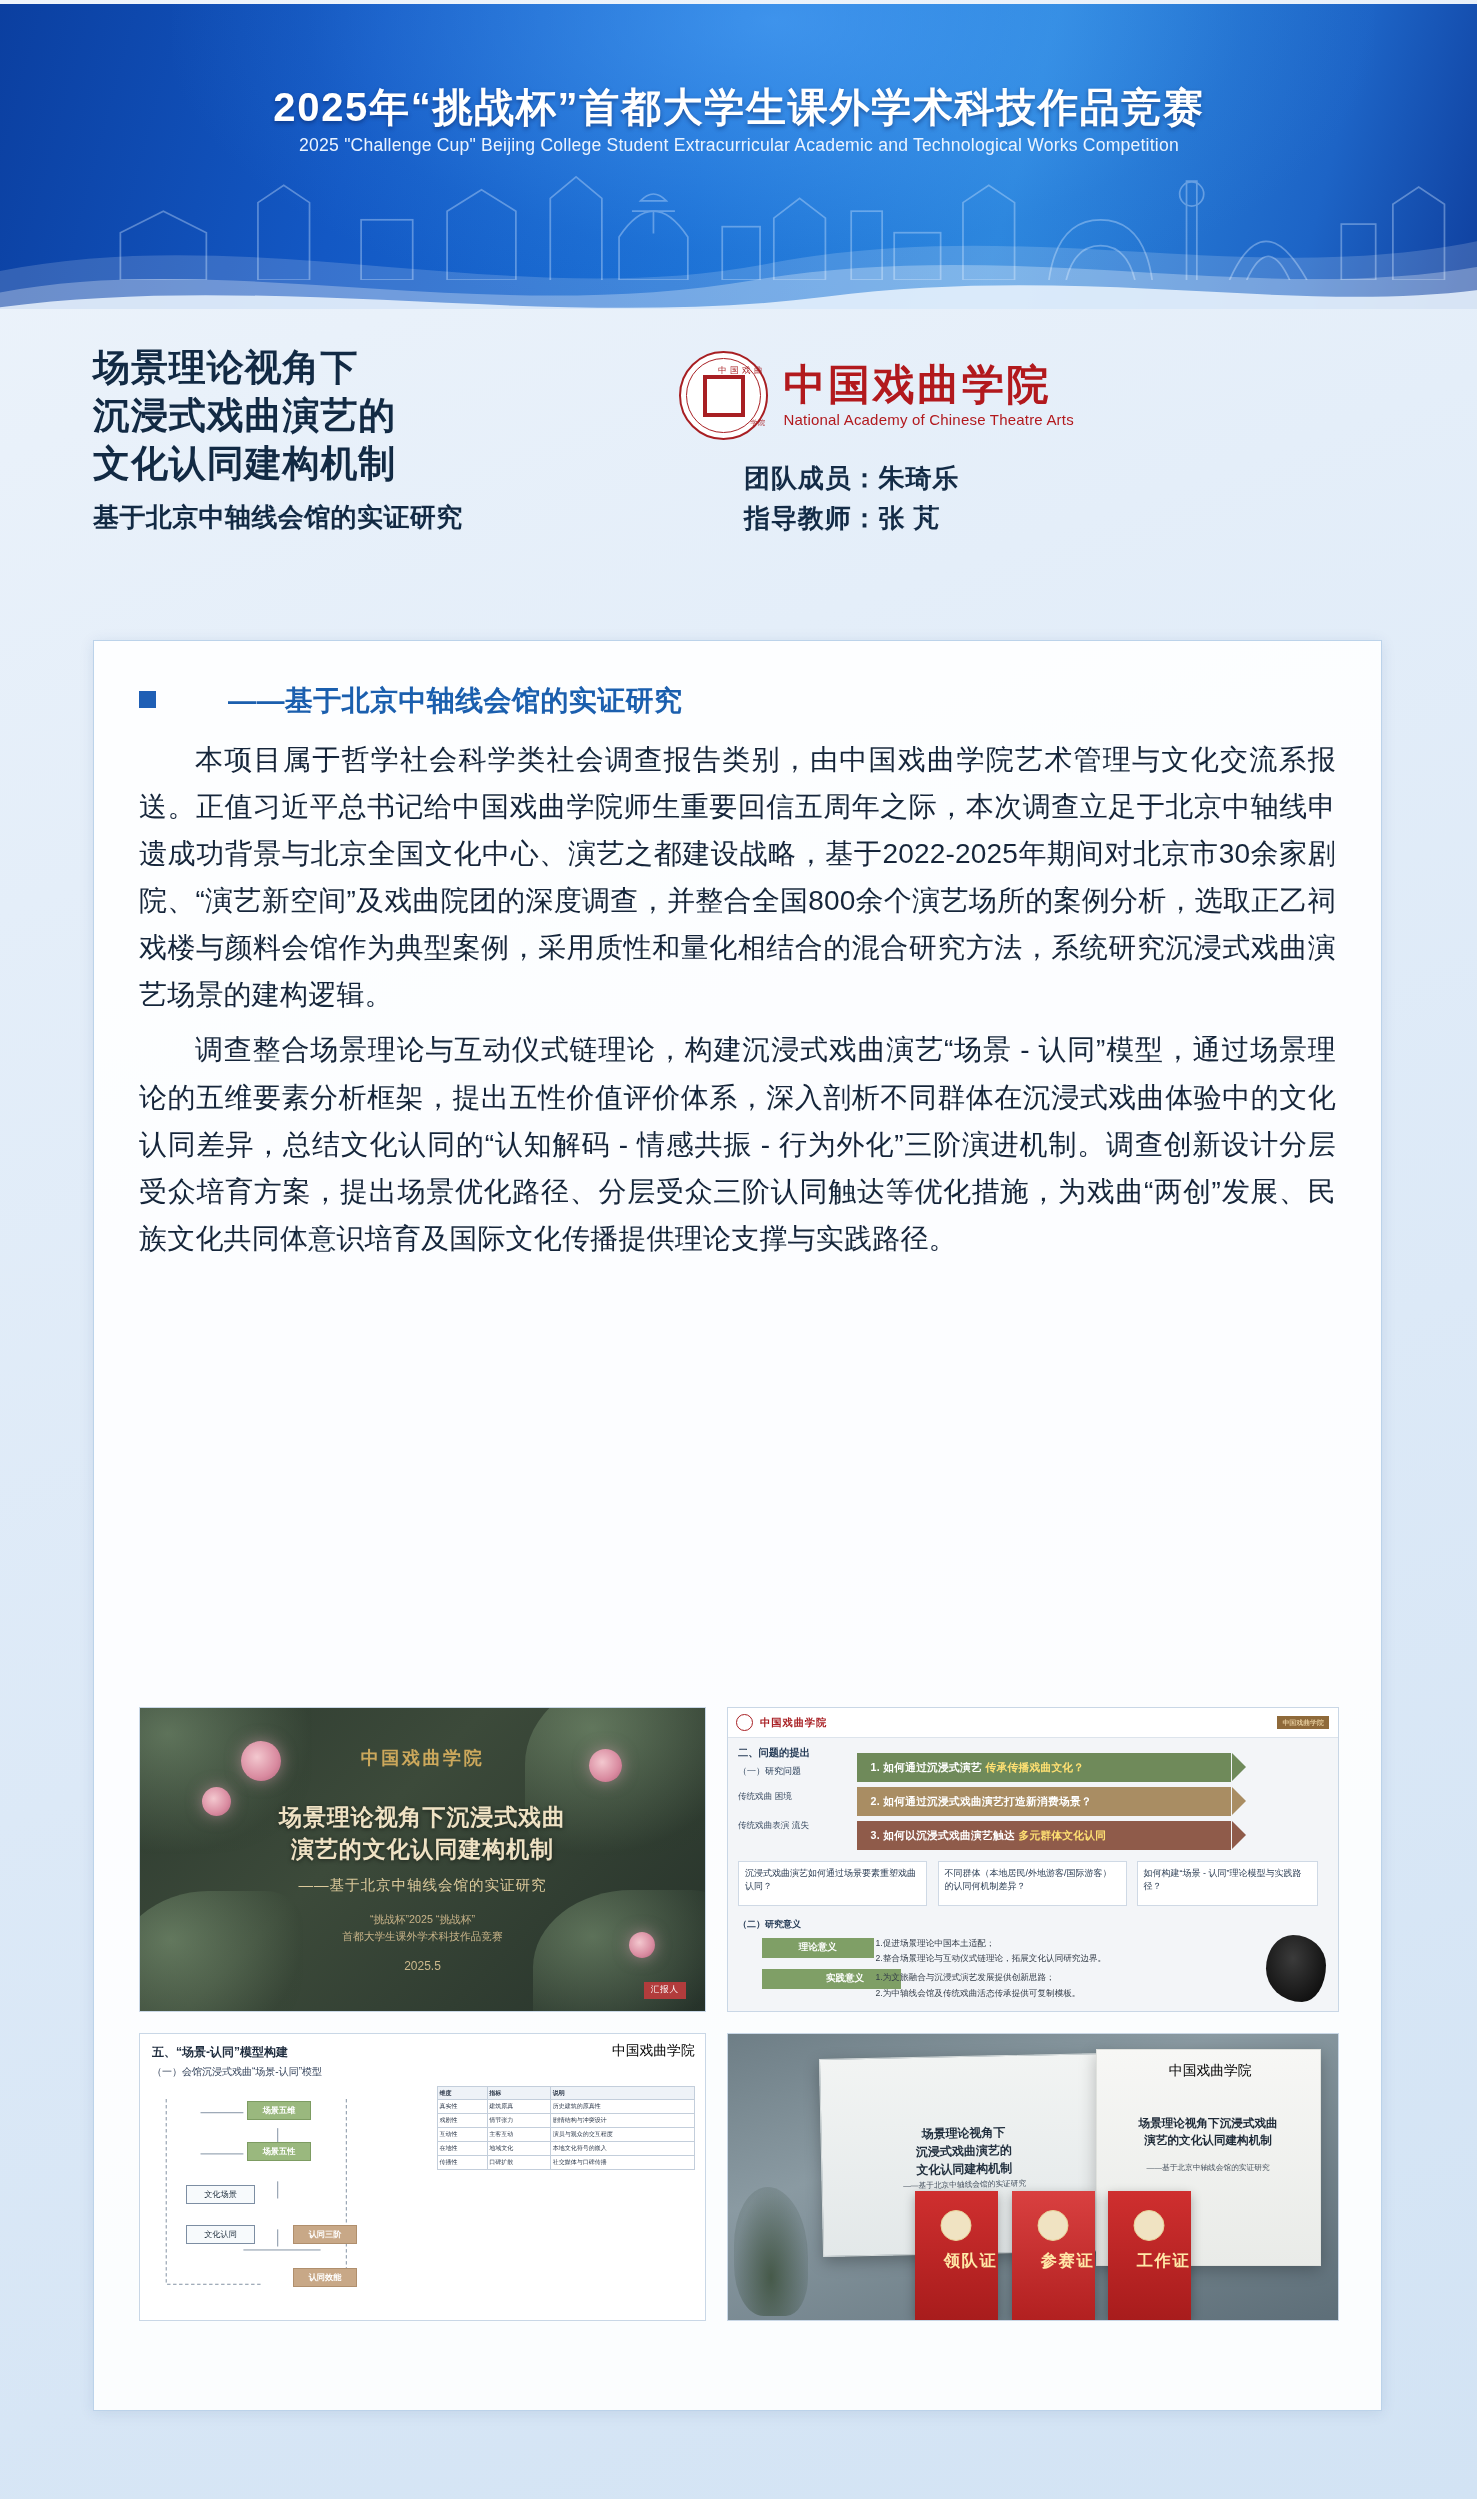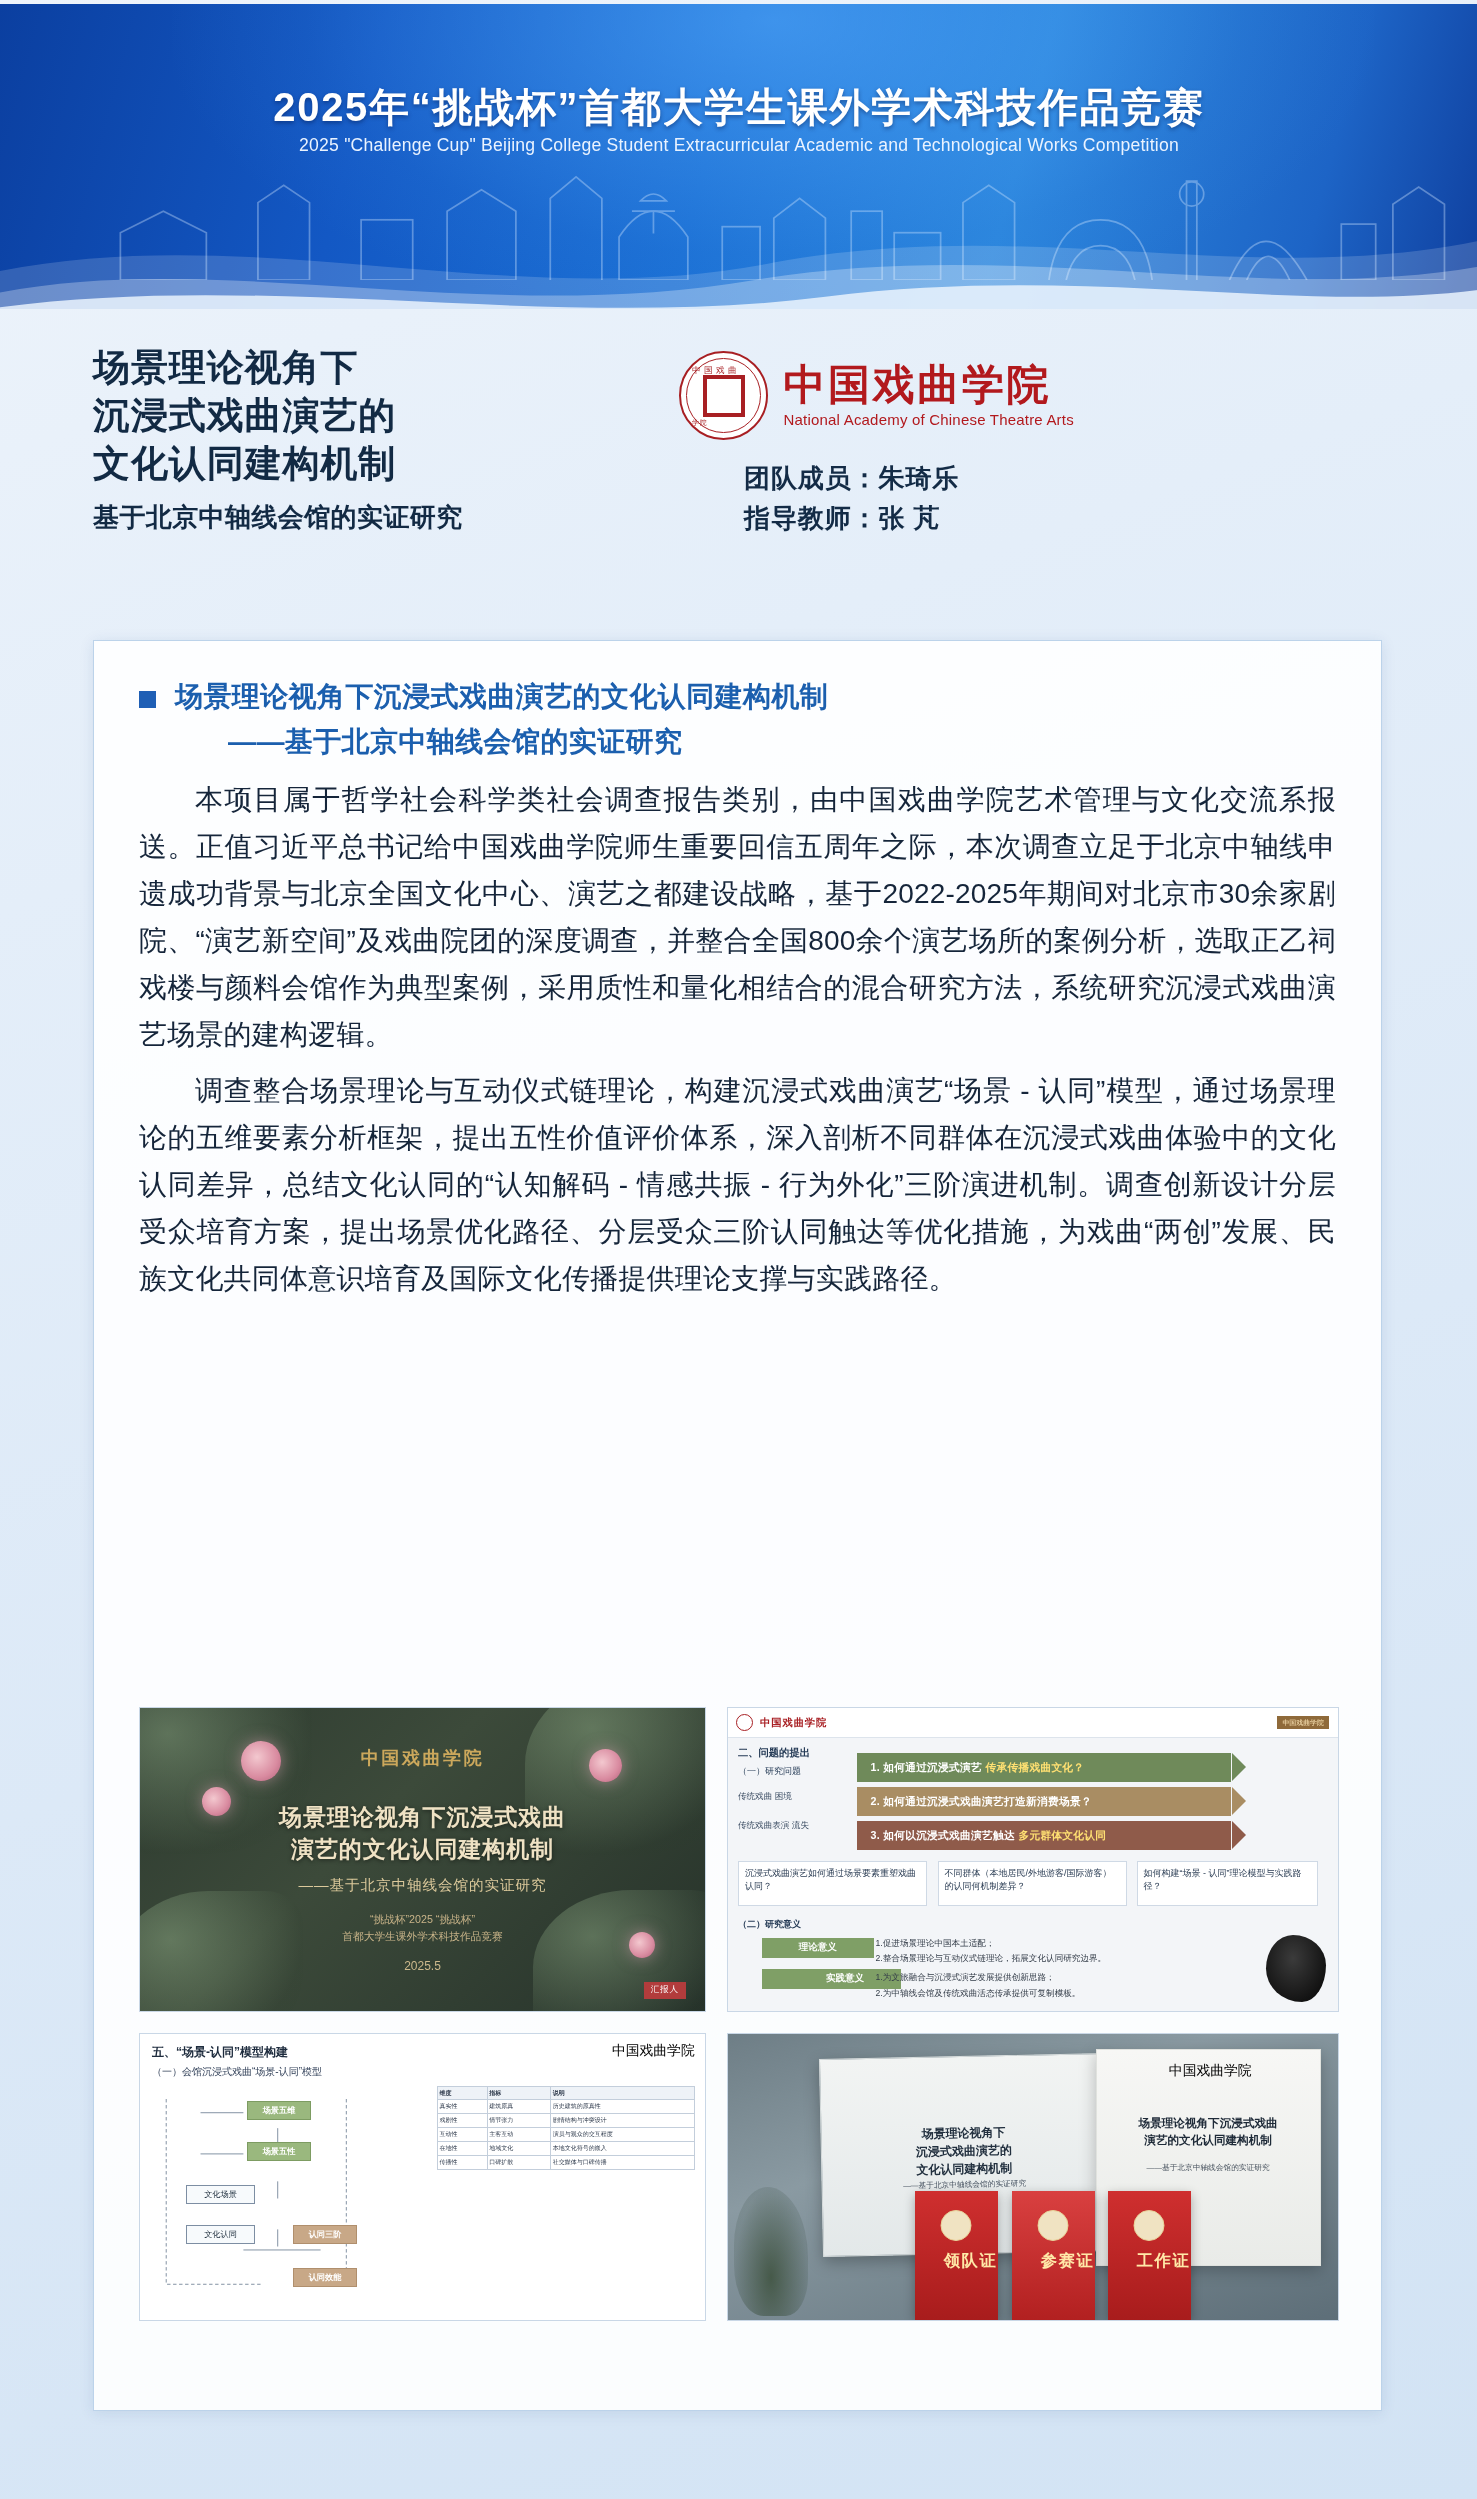--- a/index.html
+++ b/index.html
@@ -121,22 +121,22 @@
   }
   .seal .glyph {
     position: absolute;
     left: 50%; top: 50%;
     transform: translate(-50%,-50%);
     width: 34px; height: 34px;
     border: 4.3px solid #a81f23;
   }
   .seal .seal-txt {
     position: absolute;
-    left: 11px; right: 0; top: 12px;
-    text-align: left;
+    left: 0; right: 0; top: 12px;
+    text-align: right;
     font-size: 8.6px;
     color: #a81f23;
     letter-spacing: 3.4px;
   }
   .seal .seal-txt.bot {
     top: auto; bottom: 10.3px;
     font-size: 6.9px;
     letter-spacing: 0.9px;
   }
   .school-names .zh {
@@ -569,21 +569,20 @@
       <div class="row">团队成员：朱琦乐</div>
       <div class="row">指导教师：张  芃</div>
     </div>
   </div>
 
   <div class="card">
     <div class="card-inner">
       <div class="head-line">
         <div class="bullet"></div>
         <div class="head-text">
-          <div class="h1">场景理论视角下沉浸式戏曲演艺的文化认同建构机制</div>
           <div class="h2">——基于北京中轴线会馆的实证研究</div>
         </div>
       </div>
       <div class="para">本项目属于哲学社会科学类社会调查报告类别，由中国戏曲学院艺术管理与文化交流系报送。正值习近平总书记给中国戏曲学院师生重要回信五周年之际，本次调查立足于北京中轴线申遗成功背景与北京全国文化中心、演艺之都建设战略，基于2022-2025年期间对北京市30余家剧院、“演艺新空间”及戏曲院团的深度调查，并整合全国800余个演艺场所的案例分析，选取正乙祠戏楼与颜料会馆作为典型案例，采用质性和量化相结合的混合研究方法，系统研究沉浸式戏曲演艺场景的建构逻辑。</div>
       <div class="para p2">调查整合场景理论与互动仪式链理论，构建沉浸式戏曲演艺“场景 - 认同”模型，通过场景理论的五维要素分析框架，提出五性价值评价体系，深入剖析不同群体在沉浸式戏曲体验中的文化认同差异，总结文化认同的“认知解码 - 情感共振 - 行为外化”三阶演进机制。调查创新设计分层受众培育方案，提出场景优化路径、分层受众三阶认同触达等优化措施，为戏曲“两创”发展、民族文化共同体意识培育及国际文化传播提供理论支撑与实践路径。</div>
     </div>
 
     <div class="img-grid">
 
       <div class="img-row">

